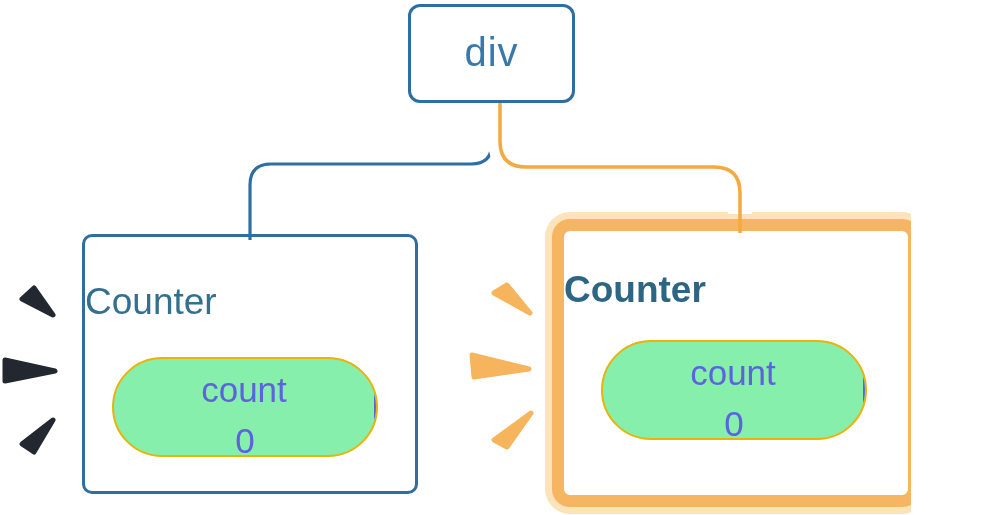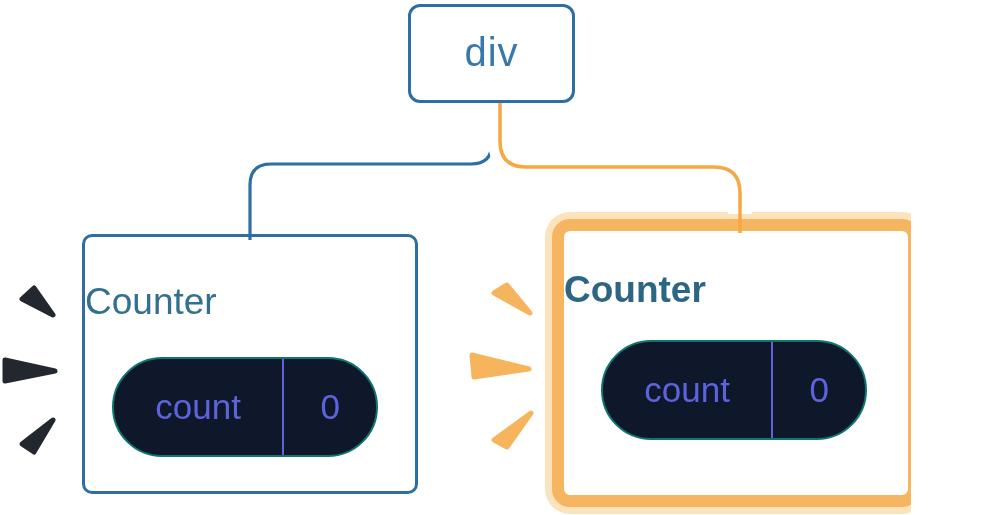--- a/index.html
+++ b/index.html
@@ -32,22 +32,23 @@
   }
   .counter-title{
     position:absolute;left:0;width:100%;text-align:left;
     font-size:37px;line-height:44px;color:#33708F;
   }
   #counter-left .counter-title{top:43px;font-weight:400;}
   #counter-right .counter-title{top:37px;font-weight:700;color:#2D6684;}
   
   .state-pill{
     position:absolute;box-sizing:border-box;width:266px;height:100px;
-    border:2px solid #0f766e;border-radius:50px;display:flex;overflow:hidden;
-    background:#0f172a;
+    border:2px solid #eab308;border-radius:50px;display:flex;overflow:hidden;
+    background:#86efac;
+    flex-direction:column;
   }
   #counter-left .state-pill{left:27px;top:120px;}
   #counter-right .state-pill{left:37px;top:109px;}
   .pill-key{
     flex:0 0 65%;display:flex;align-items:center;justify-content:center;
     border-right:2px solid #5C63DD;box-sizing:border-box;
     color:#5C63DD;font-size:35px;
   }
   .pill-value{
     flex:1;display:flex;align-items:center;justify-content:center;

